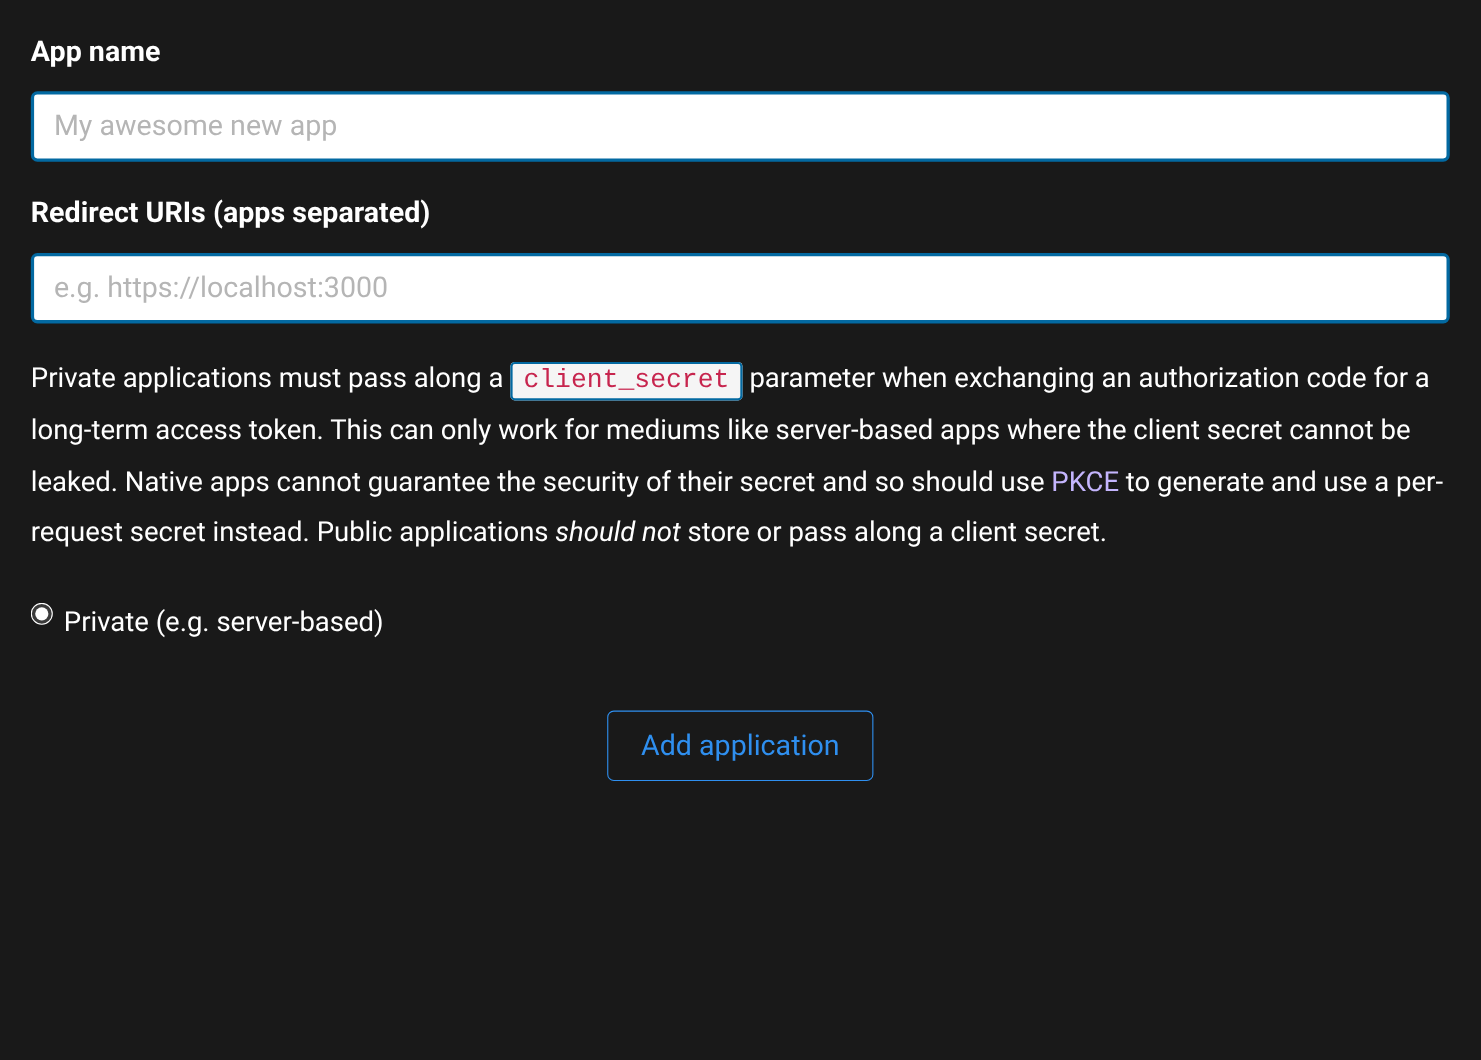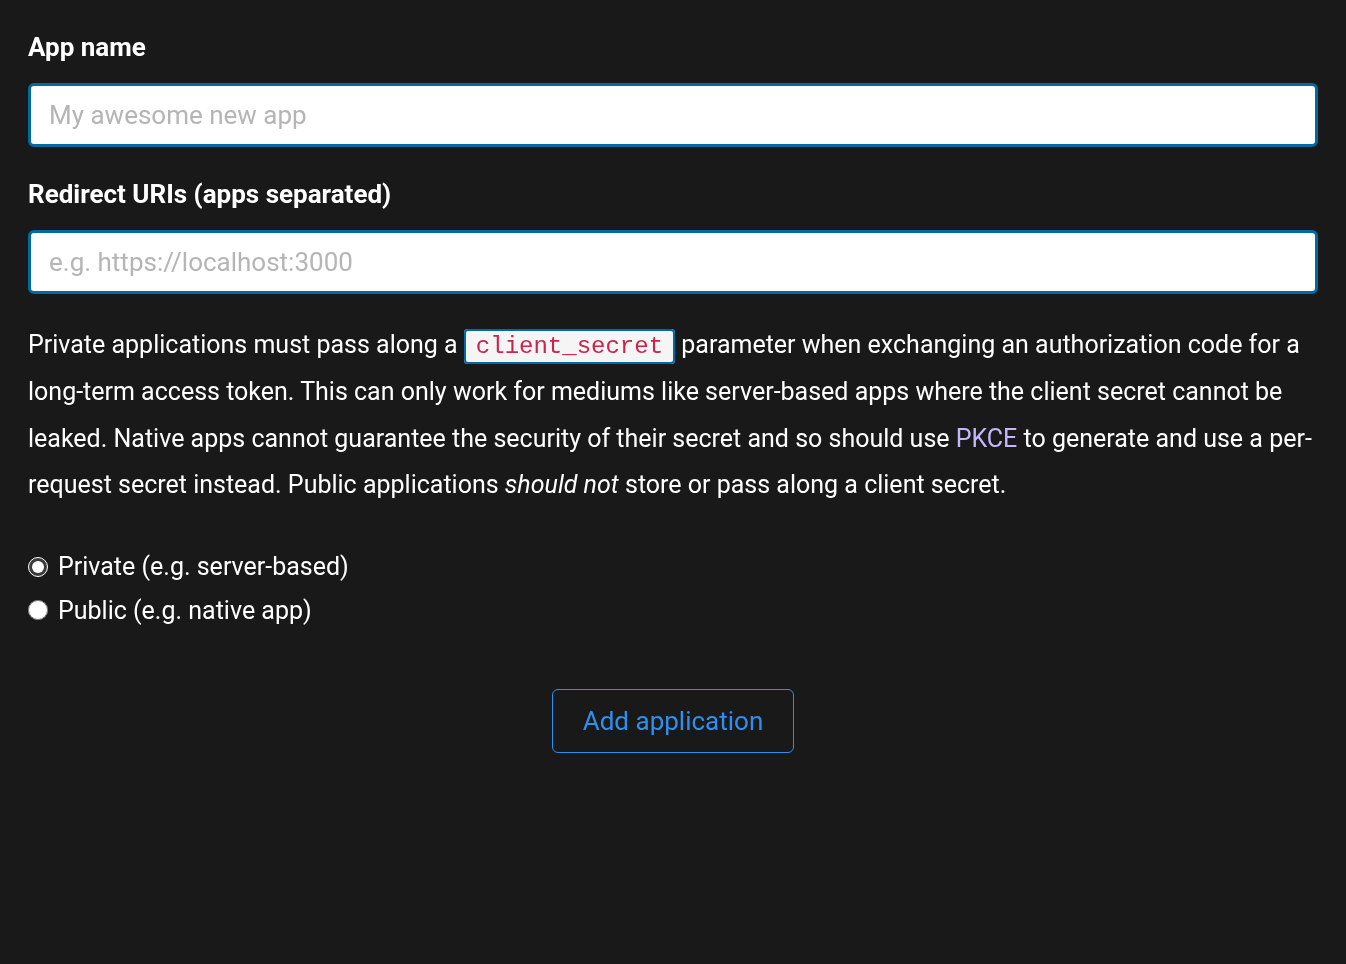--- a/index.html
+++ b/index.html
@@ -59,21 +59,20 @@
       text-decoration: none;
     }
     .italic {
       font-style: italic;
     }
     .radio-group {
       margin-bottom: 60px;
     }
     .radio-option {
       display: flex;
-      align-items: center;
       font-size: 25px;
       margin-bottom: 6px;
     }
     .radio-option input[type="radio"] {
       width: 20px;
       height: 20px;
       margin-right: 10px;
       accent-color: #ffffff;
     }
     .button-row {
@@ -107,22 +106,18 @@
 <div class="form-group">
   <p class="description">
     <span>Private applications must pass along a </span><code class="code-inline">client_secret</code><span> parameter when exchanging an authorization code for a long-term access token. This can only work for mediums like server-based apps where the client secret cannot be leaked. Native apps cannot guarantee the security of their secret and so should use </span><a href="#" class="link">PKCE</a><span> to generate and use a per-request secret instead. Public applications </span><em class="italic">should not</em><span> store or pass along a client secret.</span>
   </p>
 
   <div class="radio-group">
     <label class="radio-option">
       <input type="radio" name="client_type" value="private" checked="" style="">
       <span>Private (e.g. server-based)</span>
     </label>
-    <label class="radio-option">
-      <input type="radio" name="client_type" value="public" style="">
-      <span>Public (e.g. native app)</span>
-    </label>
   </div>
 </div>
 
 <div class="button-row">
   <button class="primary-button">Add application</button>
 </div>
 
 </body></html>

